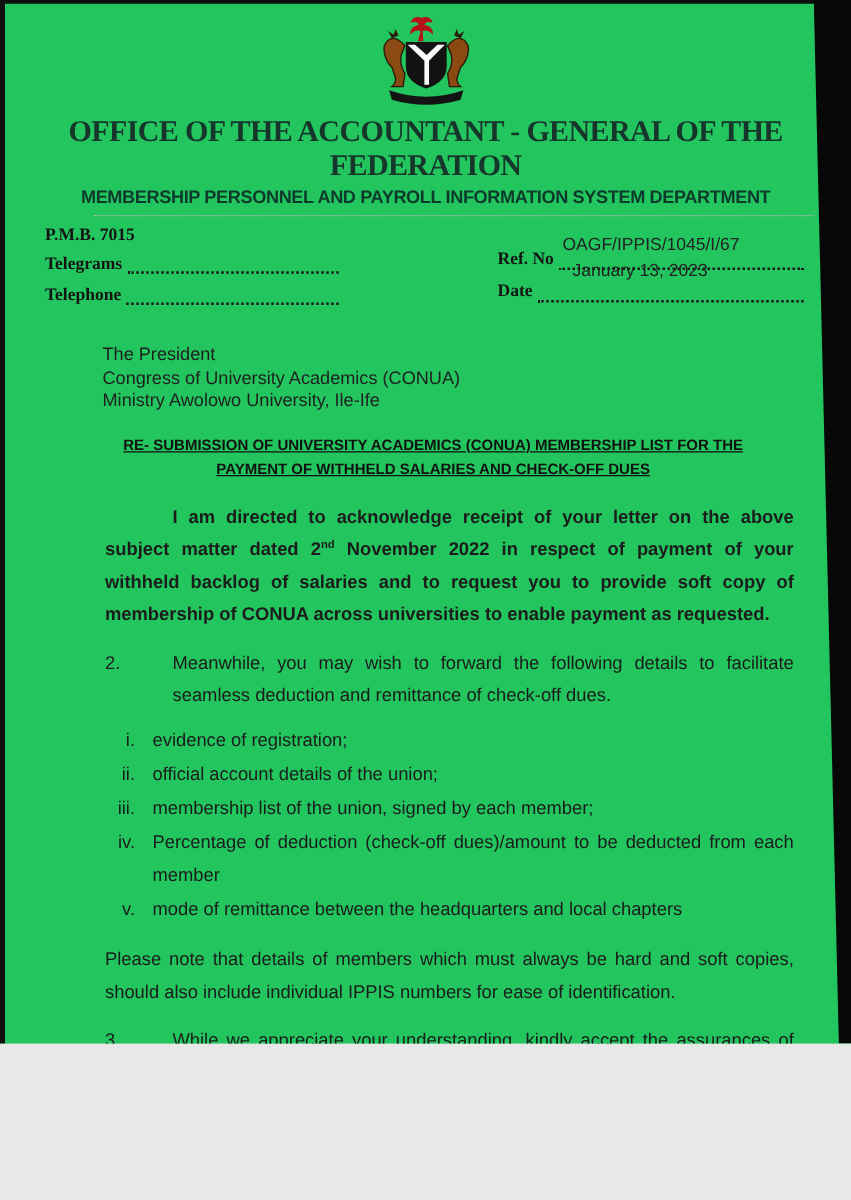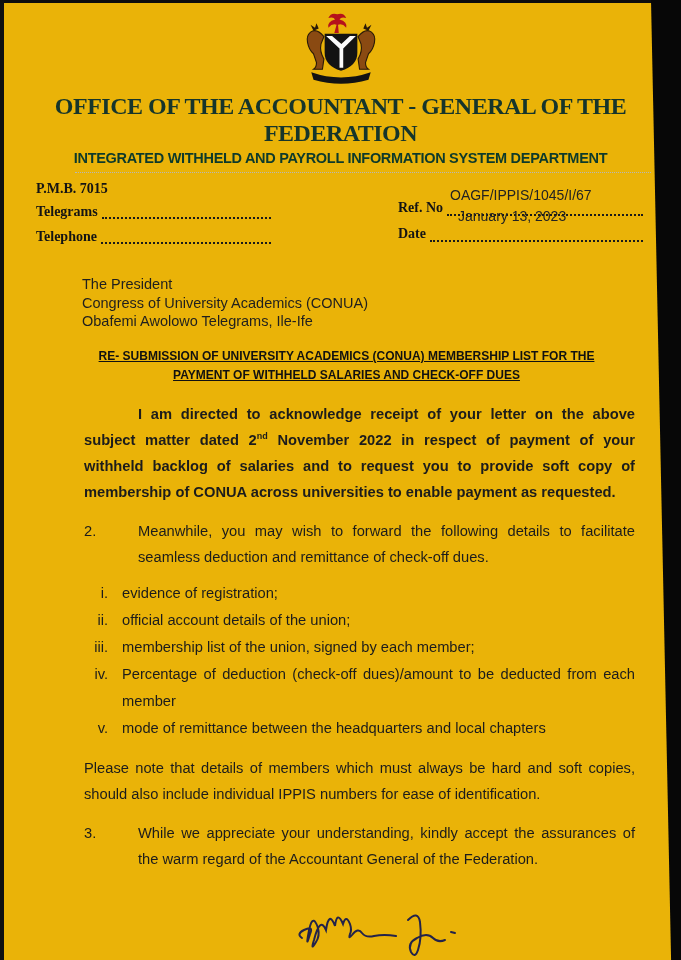--- a/index.html
+++ b/index.html
@@ -1,19 +1,19 @@
 <!DOCTYPE html>
 <html><head>
 <meta charset="utf-8">
 <style>
   html,body{margin:0;padding:0;background:#e8e8e8;}
   .page{
     position:relative;
-    width:681px;height:960px;
-    background:#eab308;
+    width:681px;height:835px;
+    background:#22c55e;
     overflow:hidden;
     font-family:"Liberation Sans","DejaVu Sans",sans-serif;
     color:#1f1f1f;
   }
   
   .edge-top{position:absolute;top:0;left:0;width:100%;height:3px;background:#0d0d0d;}
   .edge-left{position:absolute;top:0;left:0;width:4px;height:100%;background:#101010;}
   .edge-right{position:absolute;top:0;right:0;width:30px;height:100%;background:#070707;
     clip-path:polygon(0 0,100% 0,100% 100%,67% 100%);}
   
@@ -95,21 +95,21 @@
     <path d="M107 24 l4 -8 -6 4 -2 -6 -3 7 z" fill="#2a1a08"></path>
 
     <path d="M48 28 h44 v26 q0 17 -22 24 q-22 -7 -22 -24 z" fill="#131313"></path>
 
     <path d="M50 31 L68 48 L68 74 L73 74 L73 48 L90 31 L82 31 L70.5 42 L58 31 Z" fill="#fafafa"></path>
 
     <path d="M30 80 q40 14 80 0 l-3 10 q-37 11 -74 0 z" fill="#131313"></path>
   </svg>
 
   <div class="h-office">OFFICE OF THE ACCOUNTANT - GENERAL OF THE FEDERATION</div>
-  <div class="h-dept">INTEGRATED WITHHELD AND PAYROLL INFORMATION SYSTEM DEPARTMENT</div>
+  <div class="h-dept">MEMBERSHIP PERSONNEL AND PAYROLL INFORMATION SYSTEM DEPARTMENT</div>
   <hr class="h-rule">
 
   <div class="contact-row">
     <div class="contact-left">
       <div class="pmb">P.M.B. 7015</div>
       <div class="leader-line">
         <span class="lbl">Telegrams</span>
         <span class="dots"></span>
       </div>
       <div class="leader-line">
@@ -127,21 +127,21 @@
       <div class="date-row">
         <span class="lbl">Date</span>
         <span class="dots"></span>
       </div>
     </div>
   </div>
 
   <div class="recipient">
     <div>The President</div>
     <div>Congress of University Academics (CONUA)</div>
-    <div>Obafemi Awolowo Telegrams, Ile-Ife</div>
+    <div>Ministry Awolowo University, Ile-Ife</div>
   </div>
 
   <div class="subject">RE- SUBMISSION OF UNIVERSITY ACADEMICS (CONUA) MEMBERSHIP LIST FOR THE PAYMENT OF WITHHELD SALARIES AND CHECK-OFF DUES</div>
 
   <div class="body-text">
 
     <div class="para1"><span>I am directed to acknowledge receipt of your letter on the above subject matter dated 2</span><sup>nd</sup><span> November 2022 in respect of payment of your withheld backlog of salaries and to request you to provide soft copy of membership of CONUA across universities to enable payment as requested.</span></div>
 
     <div class="para-num">
       <span class="num">2.</span>

